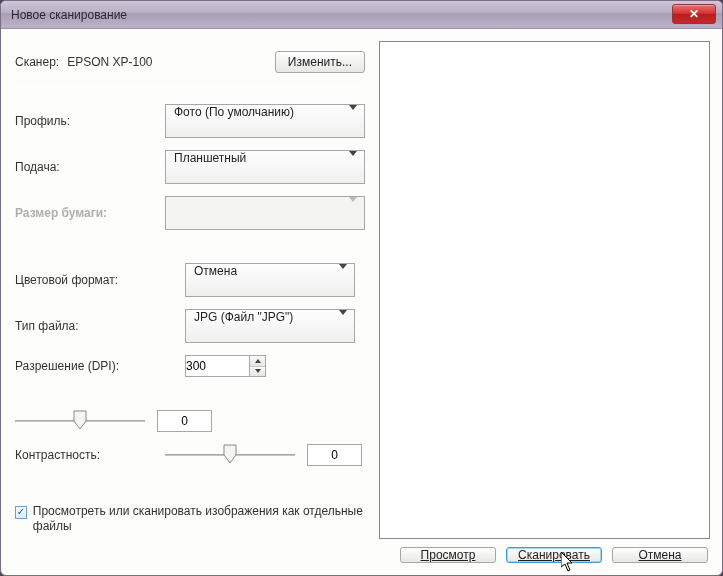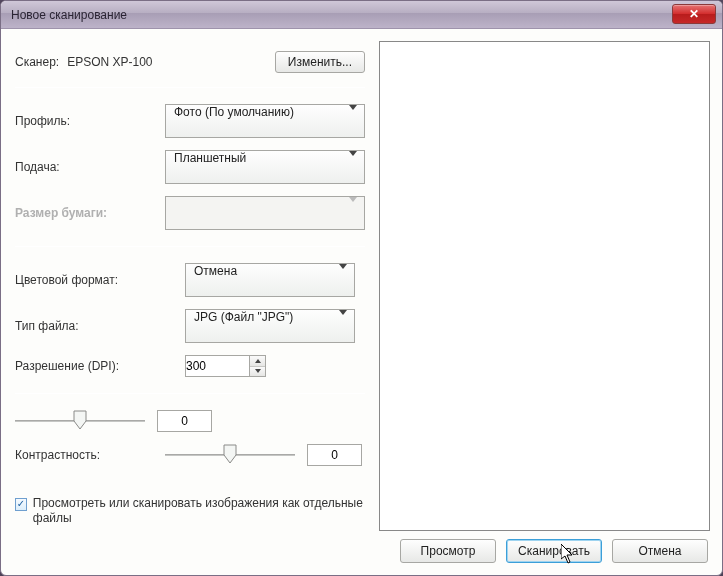--- a/index.html
+++ b/index.html
@@ -217,21 +217,21 @@
     display:flex; align-items:center; justify-content:center;
     margin-top:2px;
     cursor:pointer;
   }
   .checkbox .tick { color:#1a5fa0; font-size:10px; line-height:1; }
   .cb-label { color:#333; line-height:1.3; }
   .button-bar {
     display:flex; justify-content:flex-end; gap:10px;
     padding: 8px 6px 4px 0;
   }
-  .button-bar .btn { width:96px; height:24px; }
+  .button-bar .btn { width:96px; height:16px;text-decoration:underline; }
   .cursor {
     position:absolute;
     pointer-events:none;
   }
 </style>
 </head>
 <body>
 
 <div class="window">
   <div class="titlebar">

